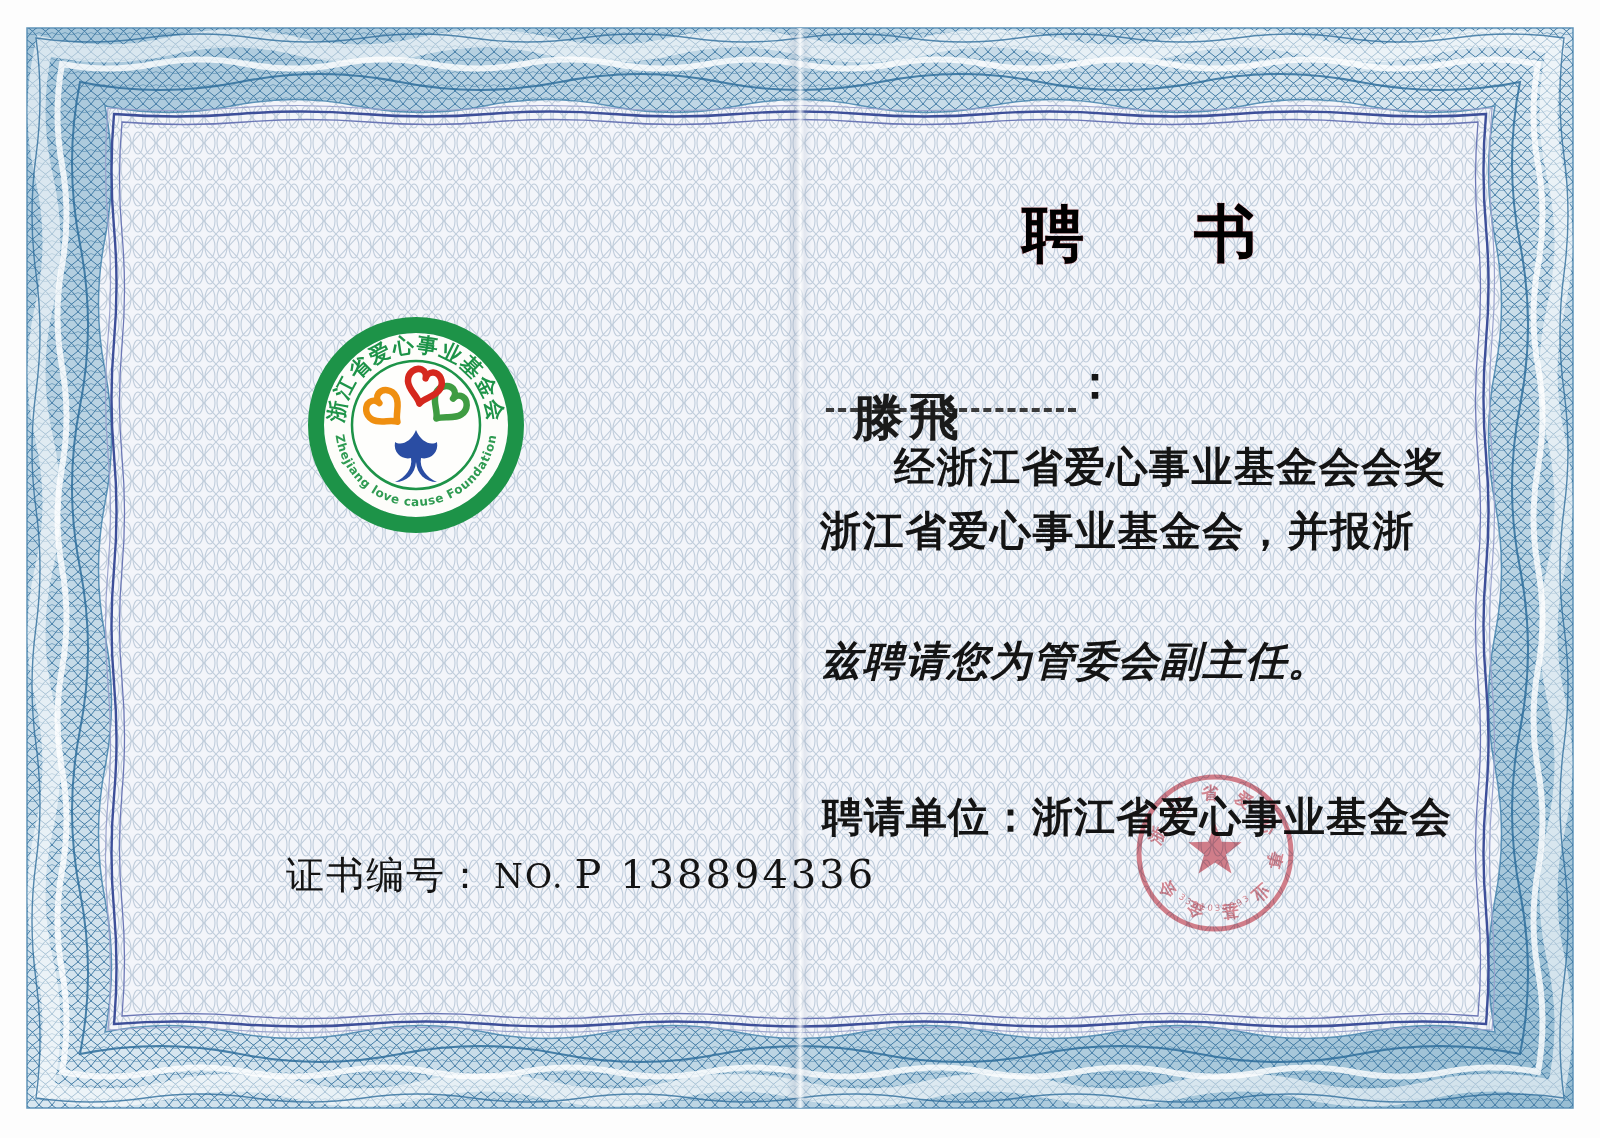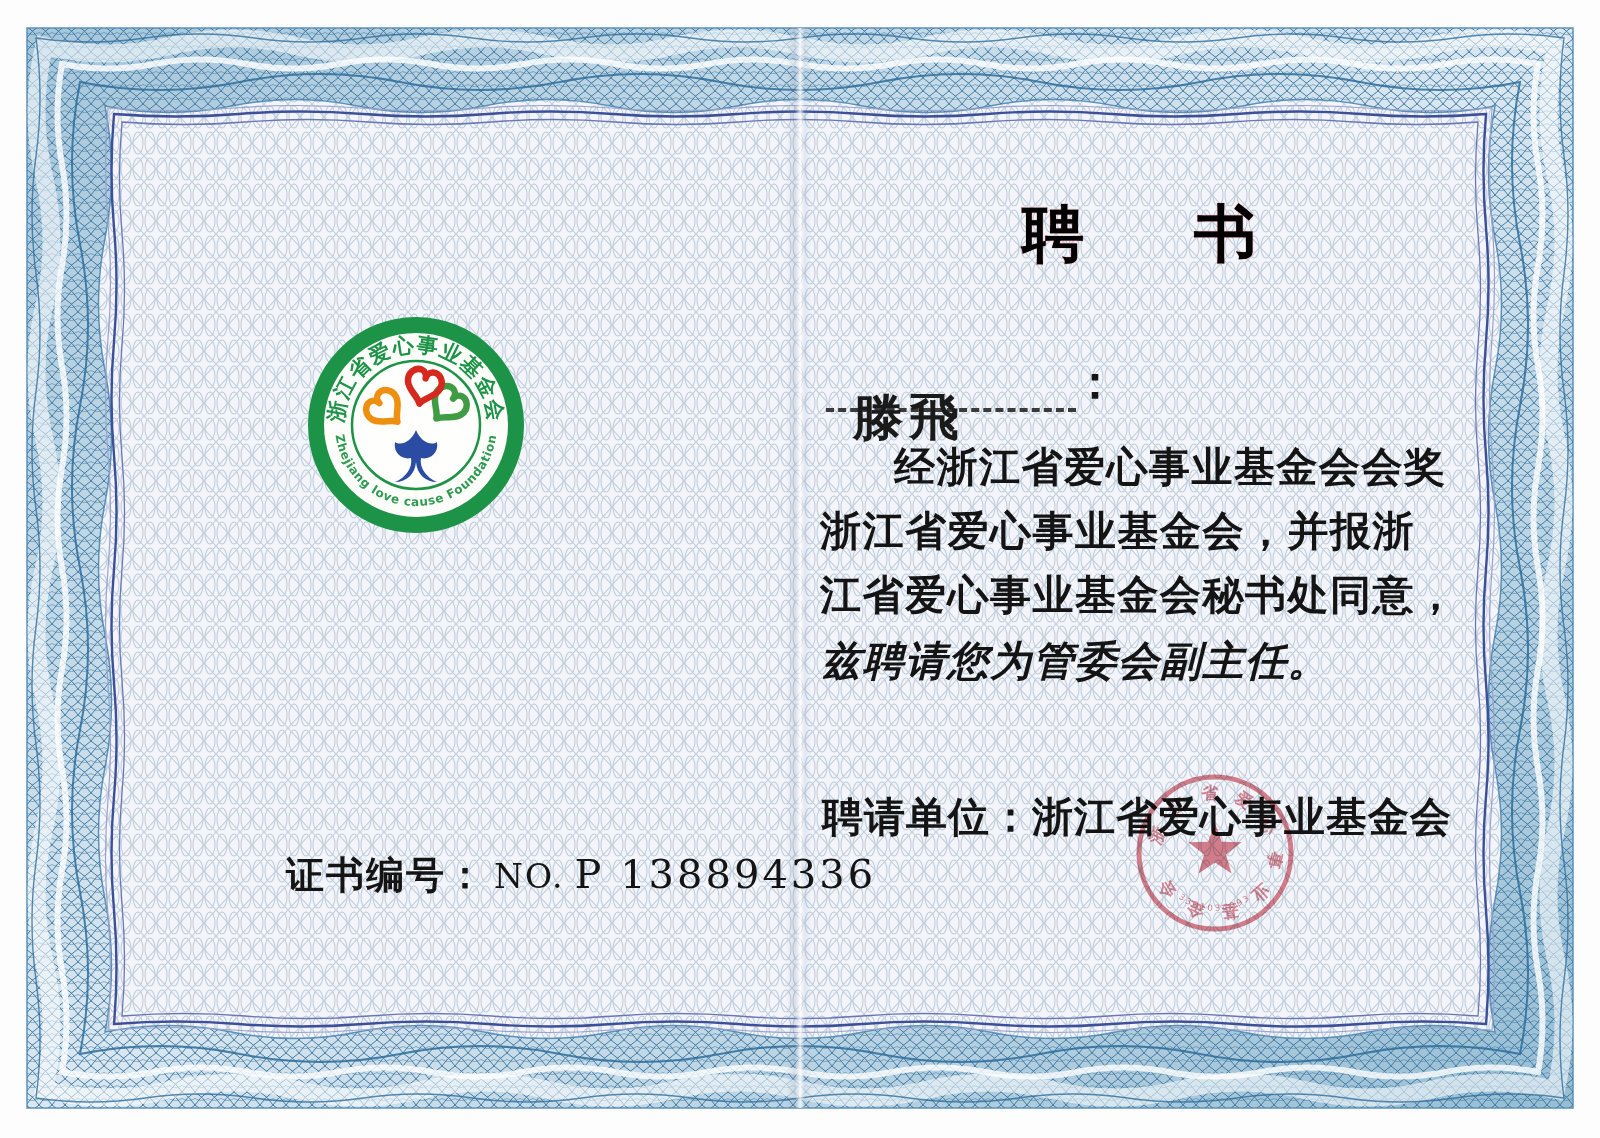--- a/index.html
+++ b/index.html
@@ -24,21 +24,21 @@
   .name{left:853px;top:352px;font-size:50px;font-weight:bold;color:#1a1a1a;letter-spacing:6px;margin-top:32px;}
   .name-line{position:absolute;left:826px;top:370px;width:250px;height:38px;z-index:2;
              border-bottom:4px dashed #3a3a3a;}
   .name-colon{left:1072px;top:352px;font-size:46px;font-weight:bold;}
   .body-line{left:820px;font-size:41px;font-weight:bold;letter-spacing:1.5px;text-align:center;}
   .indent{padding-left:74px;}
   .bl0{top:440px;} .bl1{top:504px;} .bl2{top:568px;} .bl3{top:634px;font-style:italic;} .bl4{top:699px;}
   .issuer{left:822px;top:790px;font-size:41px;font-weight:bold;letter-spacing:1px;text-align:right;}
   .dateline{left:1000px;top:886px;font-size:40px;font-weight:bold;letter-spacing:5px;}
   .certno{left:286px;top:850px;font-size:38px;}
-  .certno .lbl{font-weight:bold;letter-spacing:2px;}
+  .certno .lbl{font-weight:normal;letter-spacing:2px;}
   .certno .pre{font-weight:normal;font-size:33px;letter-spacing:2px;padding-left:8px;}
   .certno .val{font-size:40px;letter-spacing:3px;padding-left:10px;}
 </style>
 </head>
 <body>
 
 <div class="stage">
 
   <svg class="deco" width="1600" height="1138" viewBox="0 0 1600 1138">
     <defs>
@@ -108,21 +108,20 @@
   </svg>
 
   <div class="txt title">聘书</div>
 
   <div class="txt name">滕飛</div>
   <div class="name-line"></div>
   <div class="txt name-colon">：</div>
 
   <div class="txt body-line bl0 indent">经浙江省爱心事业基金会会奖</div>
   <div class="txt body-line bl1">浙江省爱心事业基金会，并报浙</div>
-  <div class="txt body-line bl2">江省爱心事业基金会秘书处同意，</div>
   <div class="txt body-line bl3">兹聘请您为管委会副主任。</div>
 
   <div class="txt issuer">聘请单位：浙江省爱心事业基金会</div>
 
   <div class="txt certno">
     <span class="lbl">证书编号：</span><span class="pre">NO.</span><span class="val">P 138894336</span>
   </div>
 
   <svg class="seal" viewBox="0 0 174 174">
     <defs>

